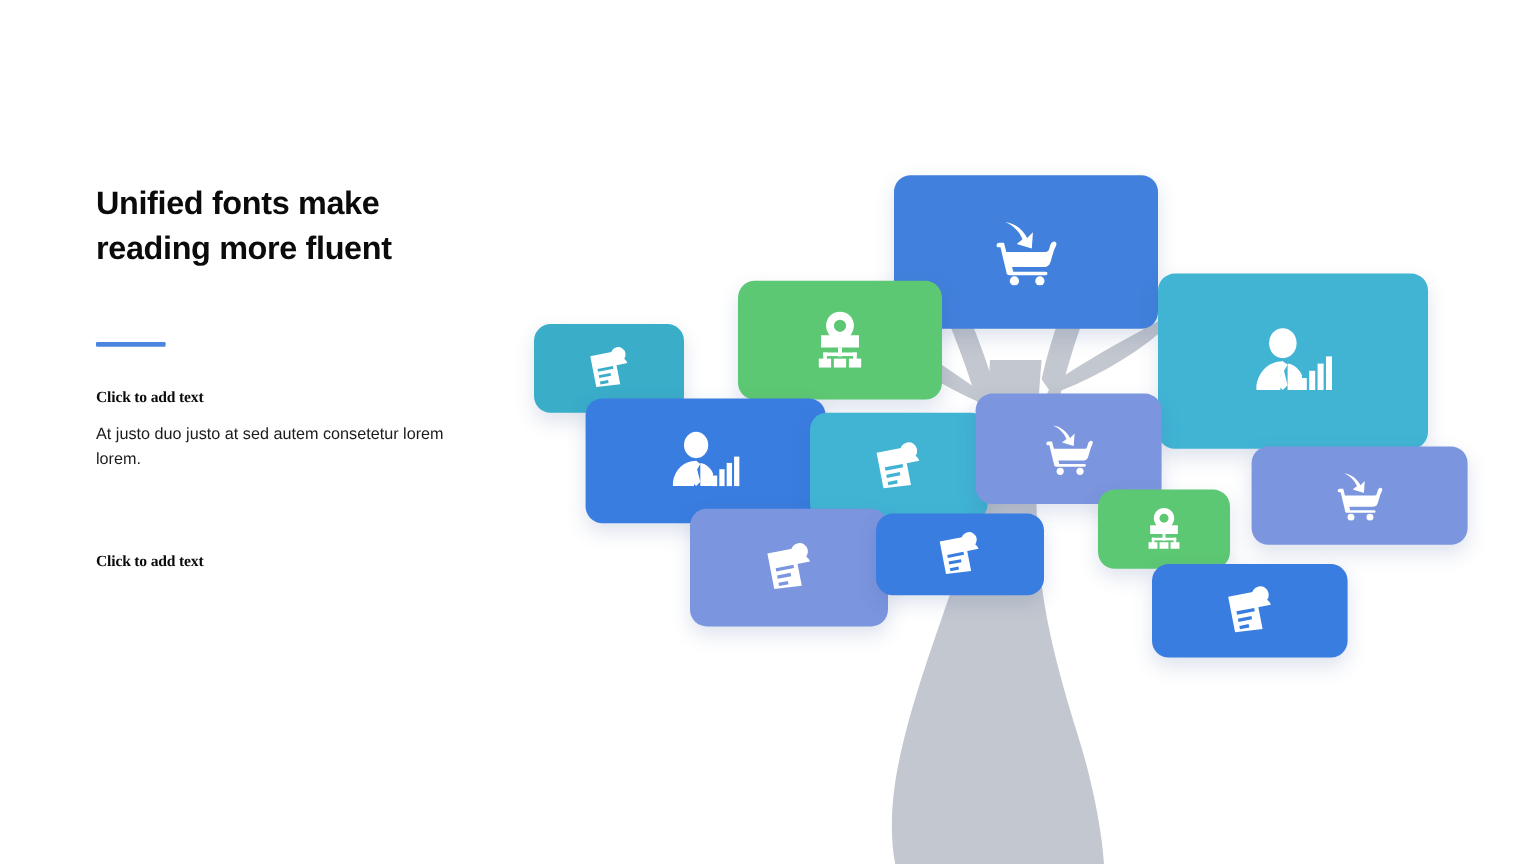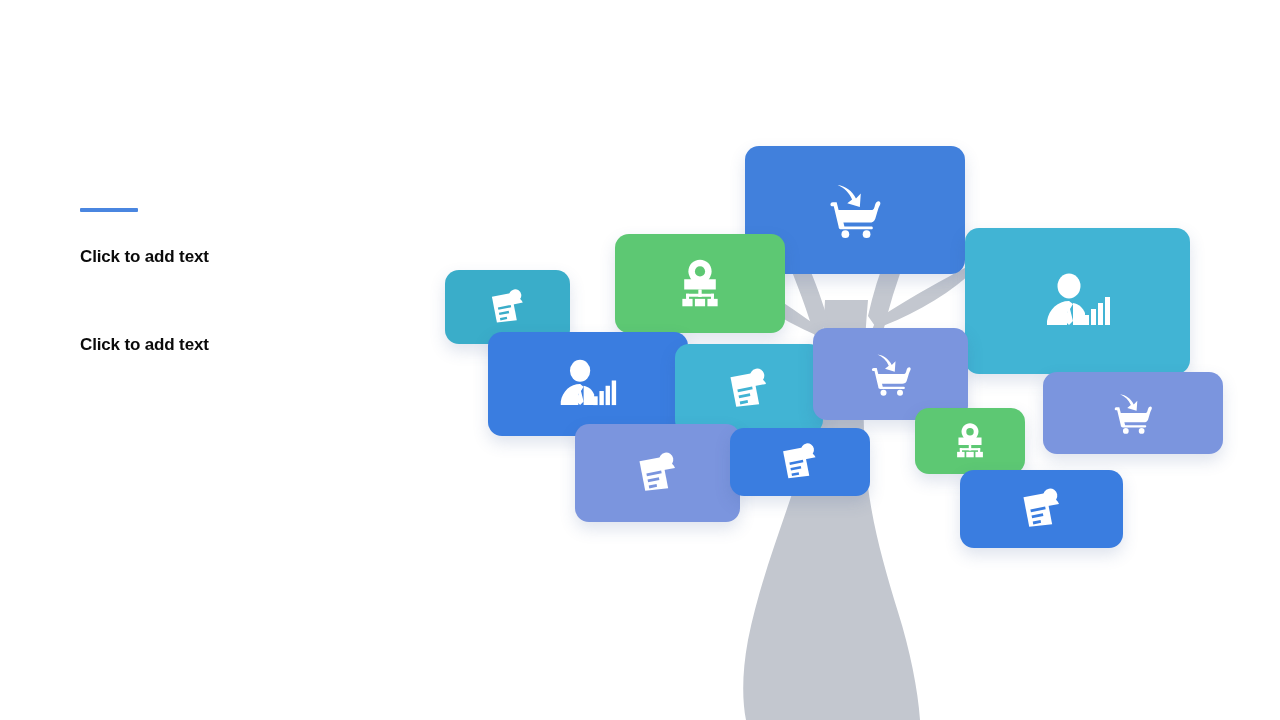--- a/index.html
+++ b/index.html
@@ -32,25 +32,26 @@
     width:58px; height:4px;
     background:#4a86e0;
     margin-top:58px;
     border-radius:1px;
   }
 
   .section { margin-top:34px; }
   .section.second { margin-top:66px; }
 
   .section-heading {
-    font-size:17px;
+    font-size:13px;
     font-weight:bold;
     color:#0b0b0b;
     line-height:1.3;
     letter-spacing:-0.15px;
+    font-family:Liberation Serif, serif;
   }
 
   .section-body {
     margin-top:11px;
     font-size:13.5px;
     line-height:1.62;
     color:#1b1b1b;
     max-width:302px;
   }
 
@@ -74,25 +75,27 @@
   .card svg { display:block; }
   .card .glyph { fill:#ffffff; }
 </style>
 </head>
 <body>
 
 <div class="slide">
 
   <div class="text-col">
 
+    <div class="slide-title">Unified fonts make reading more fluent</div>
 
     <div class="accent-rule"></div>
 
     <div class="section">
       <div class="section-heading">Click to add text</div>
+      <div class="section-body">At justo duo justo at sed autem consetetur lorem lorem.</div>
     </div>
 
     <div class="section second">
       <div class="section-heading">Click to add text</div>
     </div>
 
   </div>
 
   <div class="artwork">
 

